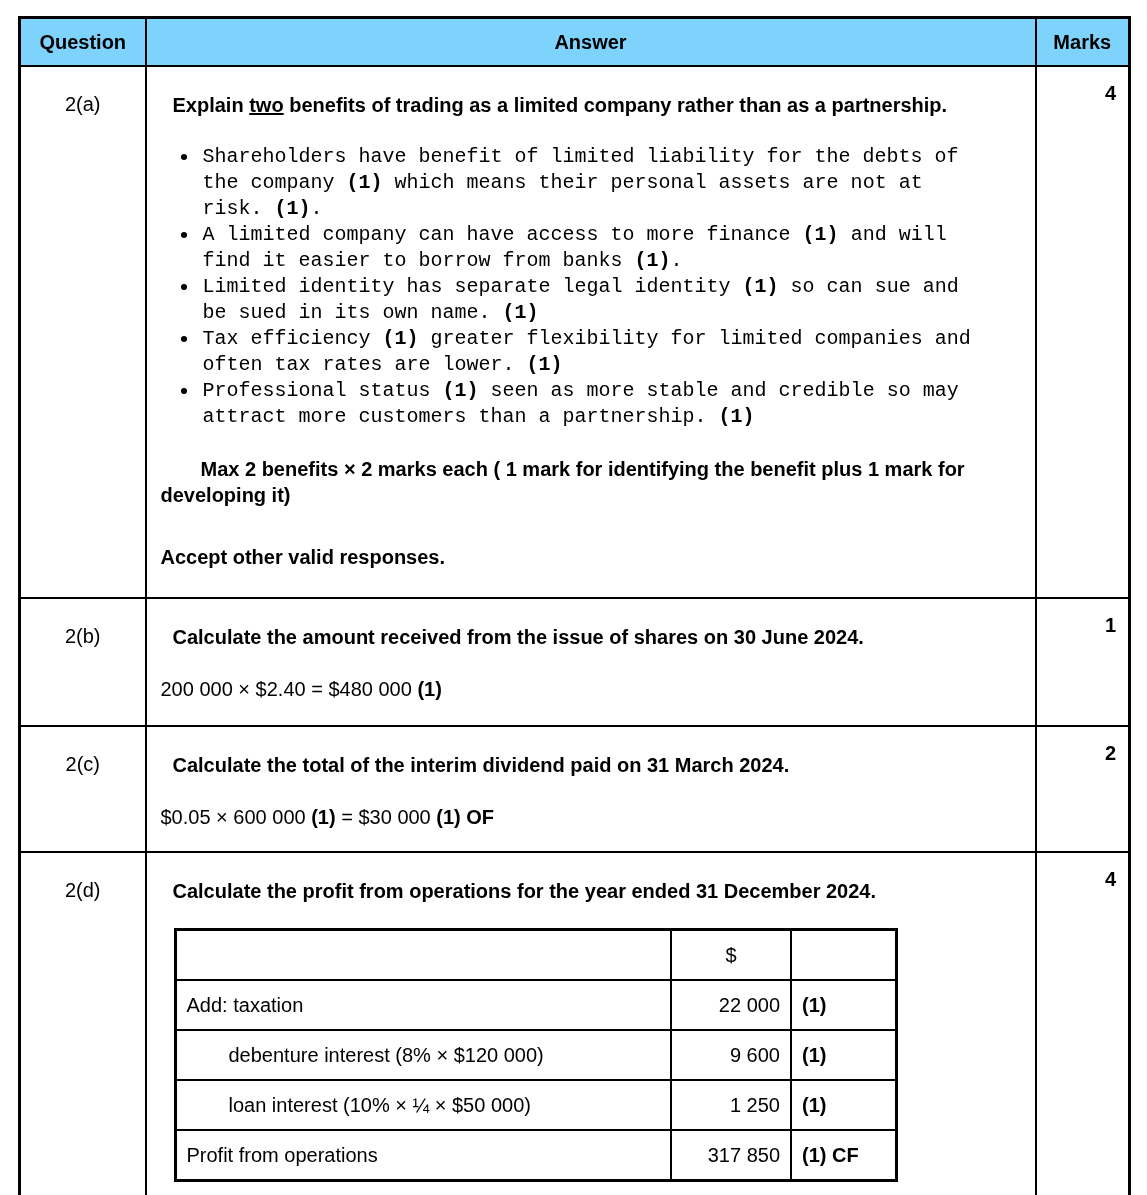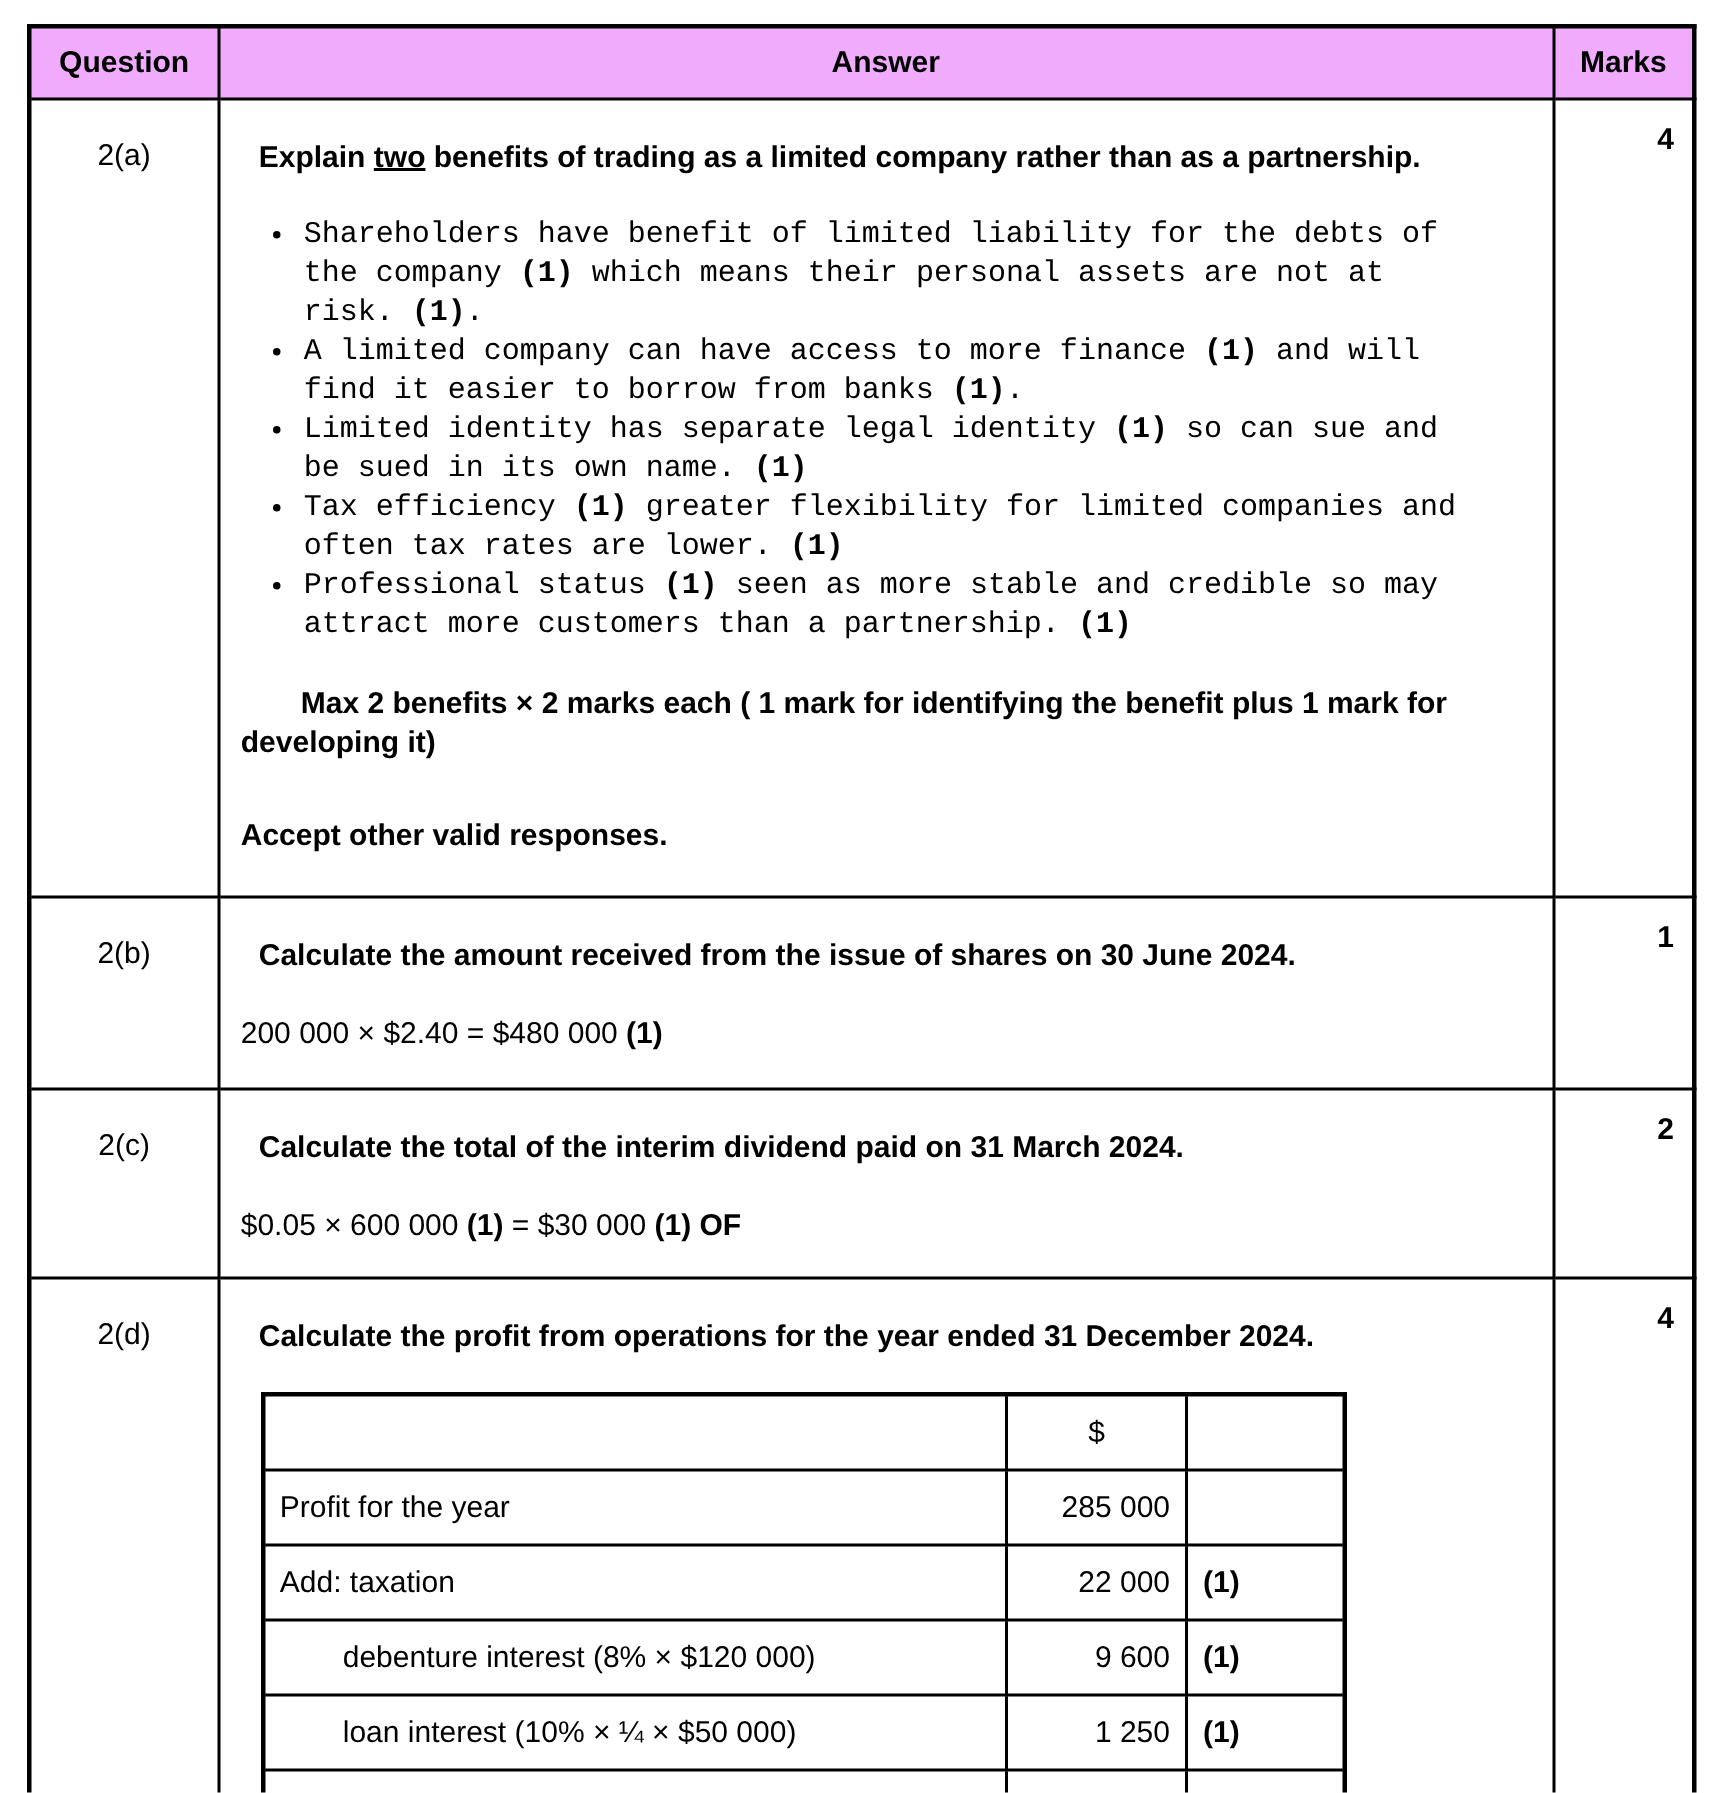--- a/index.html
+++ b/index.html
@@ -5,21 +5,21 @@
   html,body{margin:0;padding:0;}
   body{
     width:1147px;height:1195px;background:#ffffff;color:#000;
     font-family:"Liberation Sans","DejaVu Sans",sans-serif;
     font-size:20px;line-height:26px;
   }
   .sheet{padding:16px 0 0 18px;}
   table.main{border-collapse:collapse;width:1110px;table-layout:fixed;border:3px solid #000;}
   table.main th,table.main td{border:2px solid #000;vertical-align:top;}
   table.main th{
-    background:#f0abfc;font-weight:bold;height:46px;
+    background:#7dd3fc;font-weight:bold;height:46px;
     text-align:center;vertical-align:middle;font-size:20px;padding:0;
   }
   .qcell{text-align:center;padding-top:24px;}
   .acell{padding:13px 40px 13px 14px;}
   .mcell{text-align:right;font-weight:bold;padding:13px 12px 0 0;}
   .heading{font-weight:bold;margin:12px;}
   .calc{margin:26px 0 0 0;}
   ul.bullets{margin:26px 0 0 0;padding-left:38px;list-style:disc outside;font-family:Liberation Mono, monospace;}
   ul.bullets li{padding-left:4px;}
   .note{margin:26px 0 0 0;font-weight:bold;}
@@ -102,25 +102,20 @@
                 <col style="width:120px">
                 <col style="width:105px">
             </colgroup>
             <tbody>
                 <tr class="hdr">
               <td class="d"></td>
               <td class="a">$</td>
               <td class="n"></td>
             </tr>
             <tr>
-              <td class="d">Profit for the year</td>
-              <td class="a">285 000</td>
-              <td class="n"></td>
-            </tr>
-            <tr>
               <td class="d">Add: taxation</td>
               <td class="a">22 000</td>
               <td class="n">(1)</td>
             </tr>
             <tr>
               <td class="d indent">debenture interest (8% × $120 000)</td>
               <td class="a">9 600</td>
               <td class="n">(1)</td>
             </tr>
             <tr>

